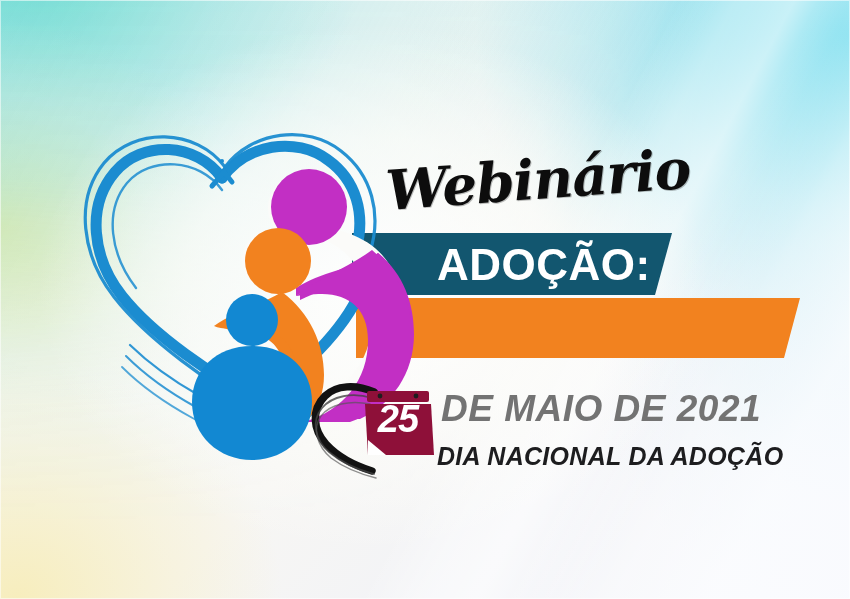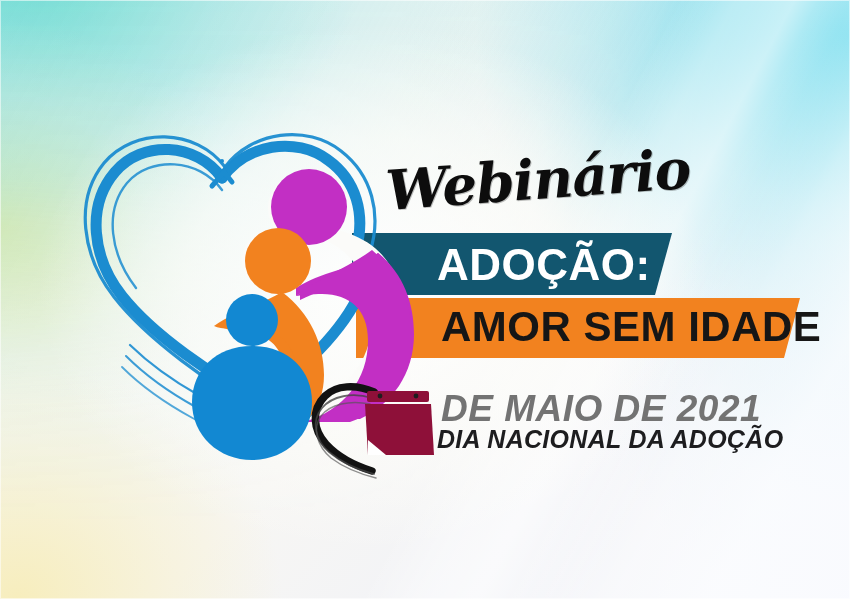--- a/index.html
+++ b/index.html
@@ -107,21 +107,21 @@
     font-size:37px;
     line-height:37px;
     font-weight:bold;
     font-style:italic;
     color:#737373;
     white-space:nowrap;
     letter-spacing:0.5px;
   }
   .date-line2 {
     position:absolute;
-    left:437px; top:427px;
+    left:437px; top:444px;
     font-size:25px;
     line-height:25px;
     font-weight:bold;
     font-style:italic;
     color:#1d1d1f;
     white-space:nowrap;
     letter-spacing:0.3px;
     text-align:right;
   }
   .cal-num {
@@ -286,21 +286,21 @@
 
       <polygon points="368,440 386,455 368,455" fill="#ffffff"></polygon>
     </svg>
 
   </div>
 
   <div class="script-title">Webinário</div>
 
   <div class="banner-text t-adocao">ADOÇÃO:</div>
 
-  <div class="banner-text t-amor">AMOR SEM IDADE</div>
-
+
+  <div class="cal-num">25</div>
 
   <div class="date-line1">DE MAIO DE 2021</div>
 
   <div class="date-line2">DIA NACIONAL DA ADOÇÃO</div>
 
   <div class="bg-layer bg-frame"></div>
 </div>
 
 </body></html>

